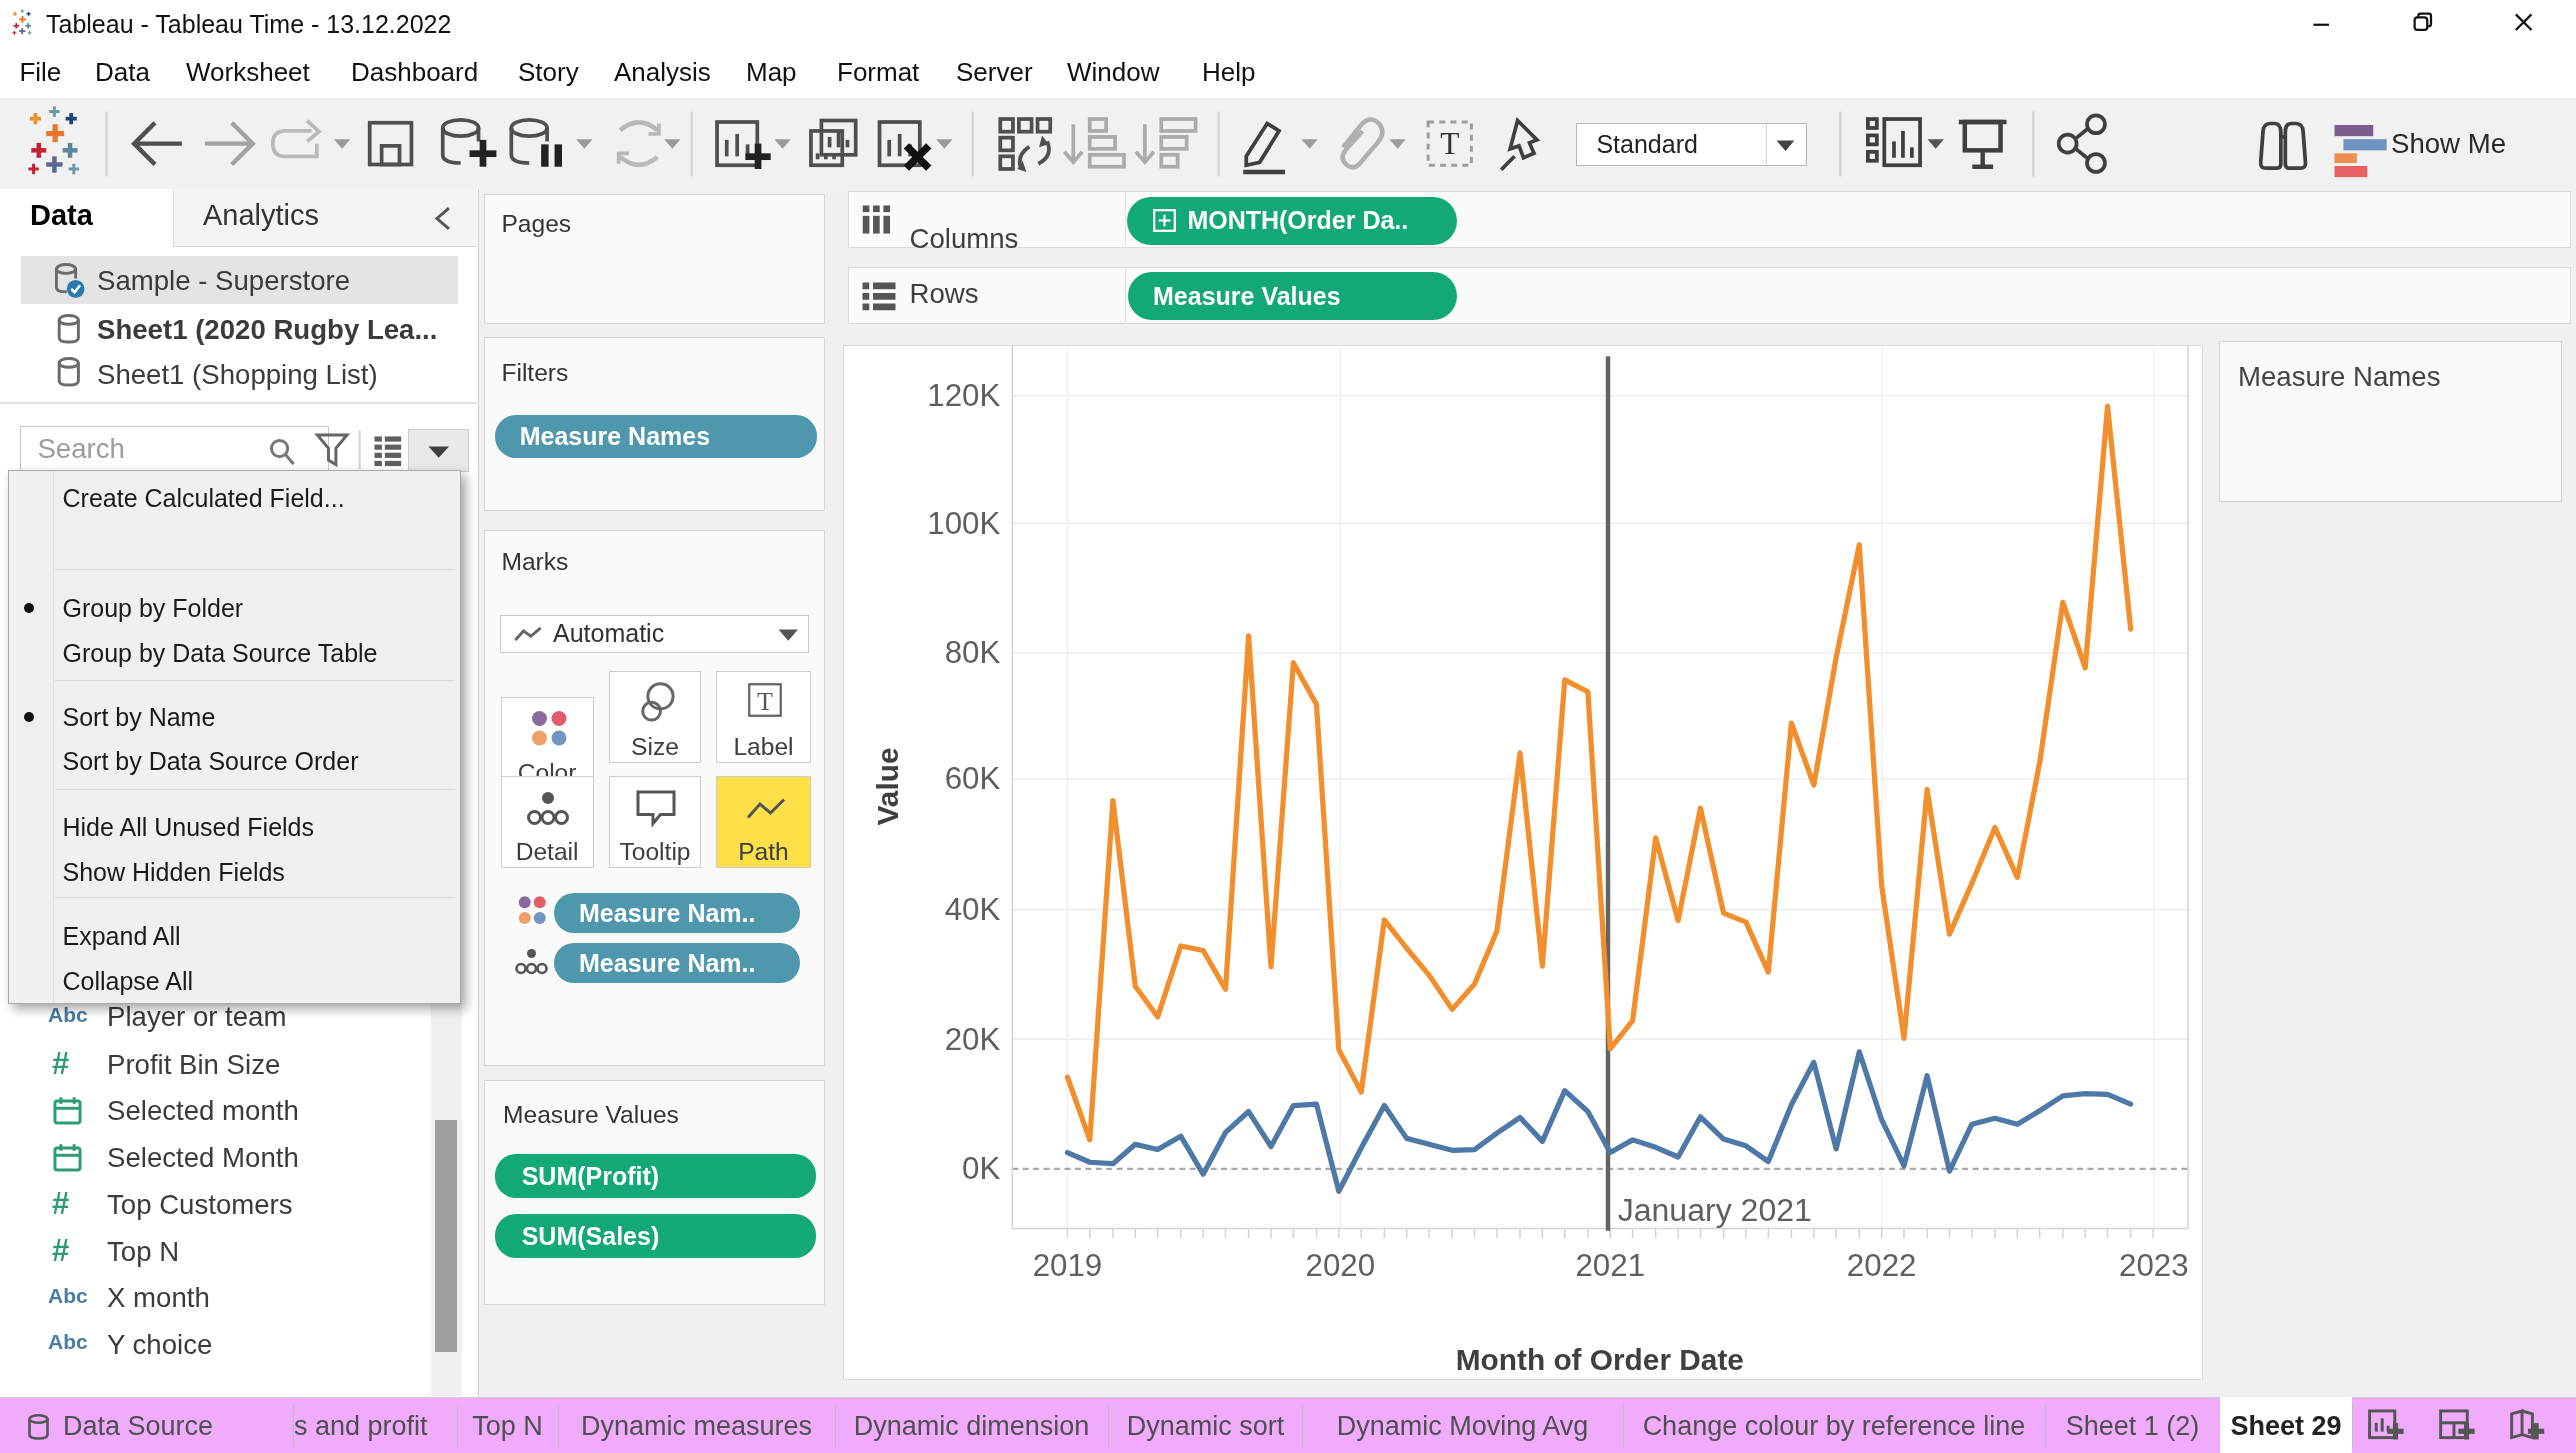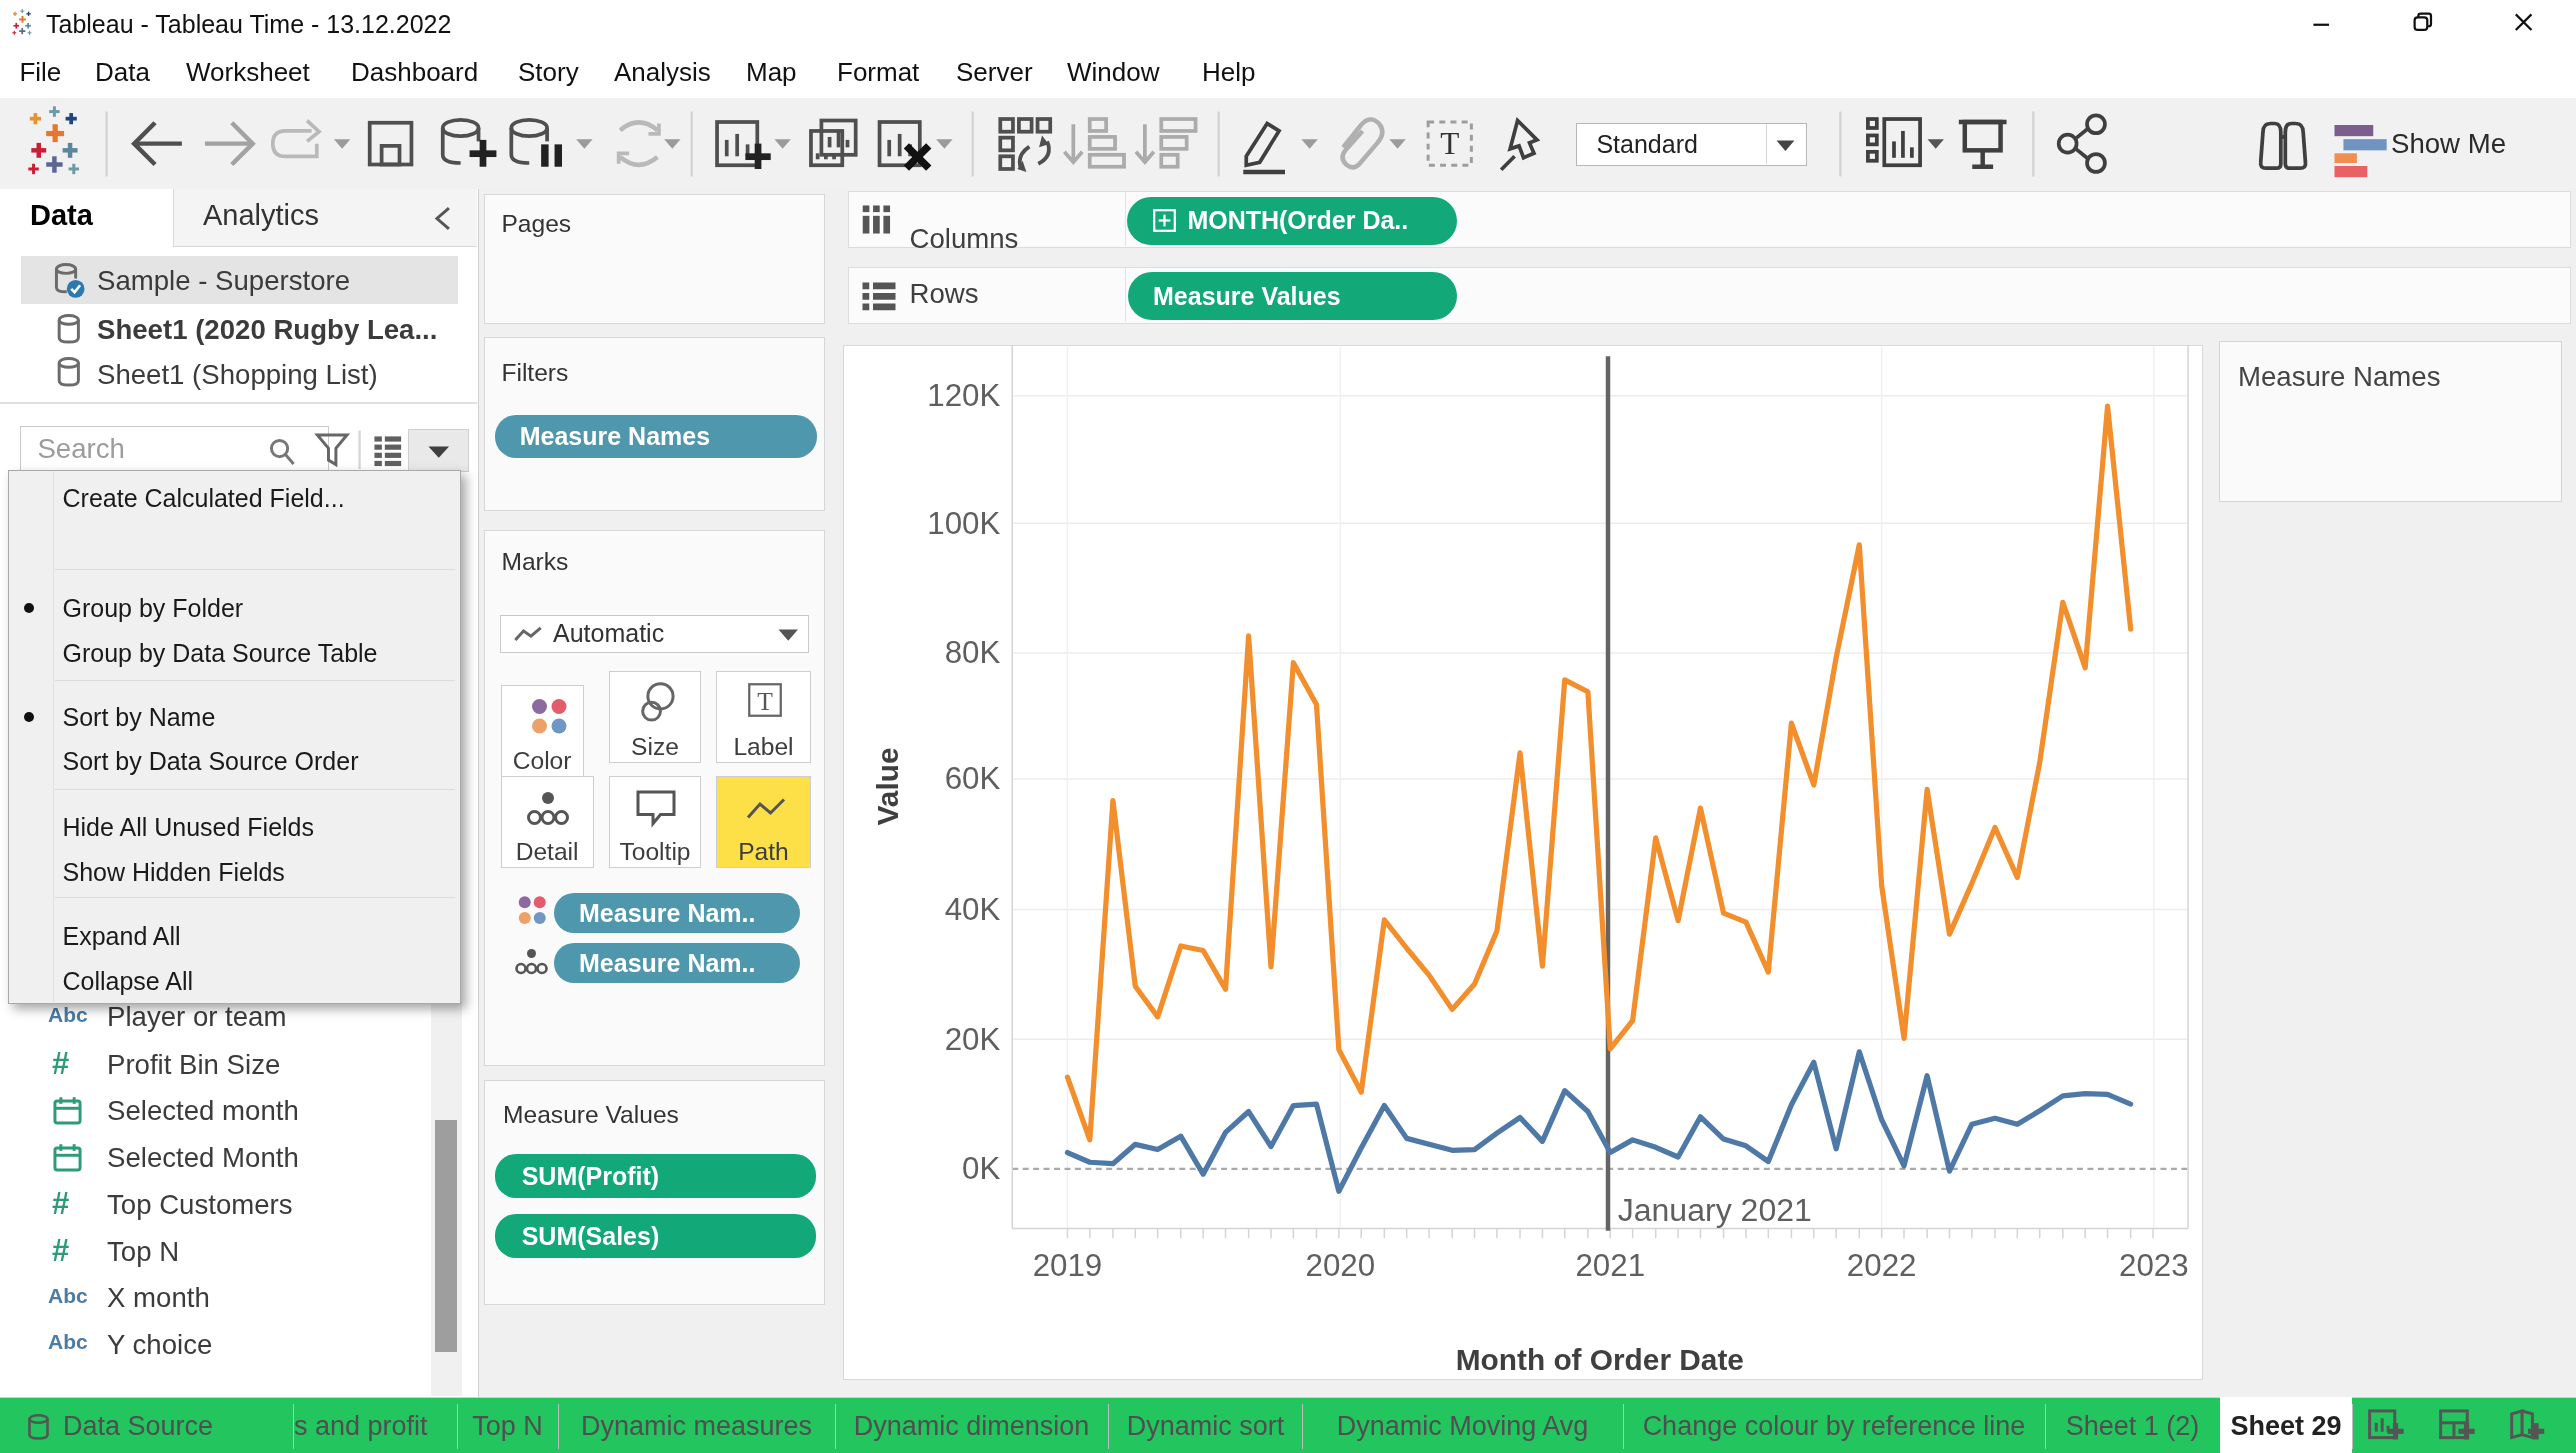--- a/index.html
+++ b/index.html
@@ -428,21 +428,21 @@
   <div class="ctitle" style="left:22.4px;top:359px;">Marks</div>
   <div class="abs" style="left:21px;top:426px;width:309px;height:38px;background:#fff;border:1.5px solid #c9c9c9;">
     <svg class="abs" style="left:12px;top:9px;" width="30" height="19.4" viewBox="0 0 40 26">
         <path d="M3 20 L14 8 L24 15 L37 4" fill="none" stroke="#666" stroke-width="4"></path>
       </svg>
     <div class="abs" style="left:52px;top:3px;font-size:25px;color:#333;">Automatic</div>
     <svg class="abs" style="left:276px;top:12px;" width="24" height="15" viewBox="0 0 32 20">
         <path d="M2 2 L28 2 L15 17 Z" fill="#555"></path>
       </svg>
   </div>
-  <div class="abs" style="left:21.6px;top:496px;width:83px;height:92px;background:#fff;border:1.5px solid #cecece;text-decoration:underline;">
+  <div class="abs" style="left:21.6px;top:508px;width:93px;height:92px;background:#fff;border:1.5px solid #cecece;text-decoration:underline;">
     <svg class="abs" style="left:24px;top:10.4px;" width="45" height="45" viewBox="0 0 60 60">
       <circle cx="18" cy="14" r="10" fill="#8c6a9f"></circle>
         <circle cx="44" cy="14" r="10" fill="#e25c6e"></circle>
       <circle cx="18" cy="40" r="10" fill="#eda169"></circle>
         <circle cx="44" cy="40" r="10" fill="#7097c4"></circle>
     </svg>
     <div class="abs" style="left:0;top:61px;width:100%;text-align:center;font-size:24.6px;color:#3d3d3d;">Color</div>
   </div>
   <div class="abs" style="left:130px;top:482px;width:92px;height:92px;background:#fff;border:1.5px solid #cecece;">
     <svg class="abs" style="left:25px;top:7.5px;" width="45" height="46" viewBox="0 0 60 62">
@@ -648,21 +648,21 @@
         <text x="1205" y="1055" text-anchor="middle" transform="rotate(-90 1205 1055)">Value</text>
       </g>
     </g>
   </svg>
 
   <div class="abs" style="left:1373px;top:152px;width:343px;height:161px;background:#fafafa;border:1.5px solid #d4d4d4;">
     <div class="abs" style="left:18px;top:19.4px;font-size:27.6px;color:#444;">Measure Names</div>
   </div>
 </div>
 
-<div class="abs" id="statusbar" style="left:0;top:1397px;width:2576px;height:57px;background:#22c55e;border-top:1.5px solid #cfcfcf;">
+<div class="abs" id="statusbar" style="left:0;top:1397px;width:2576px;height:57px;background:#f0abfc;border-top:1.5px solid #cfcfcf;">
   <svg class="abs" style="left:24.6px;top:15px;" width="30" height="30" viewBox="0 0 40 40">
     <g stroke="#555" stroke-width="3.5" fill="none">
         <ellipse cx="18" cy="8" rx="12" ry="5"></ellipse>
         <path d="M6 8 L6 29 Q6 34 18 34 Q30 34 30 29 L30 8"></path>
       </g>
   </svg>
   <div class="tabtxt" style="left:63px;text-align:left;">Data Source</div>
   <div class="abs" style="left:293px;top:6px;width:0;height:45px;border-left:1.5px solid #bdbdbd;"></div>
   <div class="tabtxt" style="left:294px;text-align:left;">s and profit</div>
   <div class="abs" style="left:457px;top:6px;width:0;height:45px;border-left:1.5px solid #bdbdbd;"></div>

